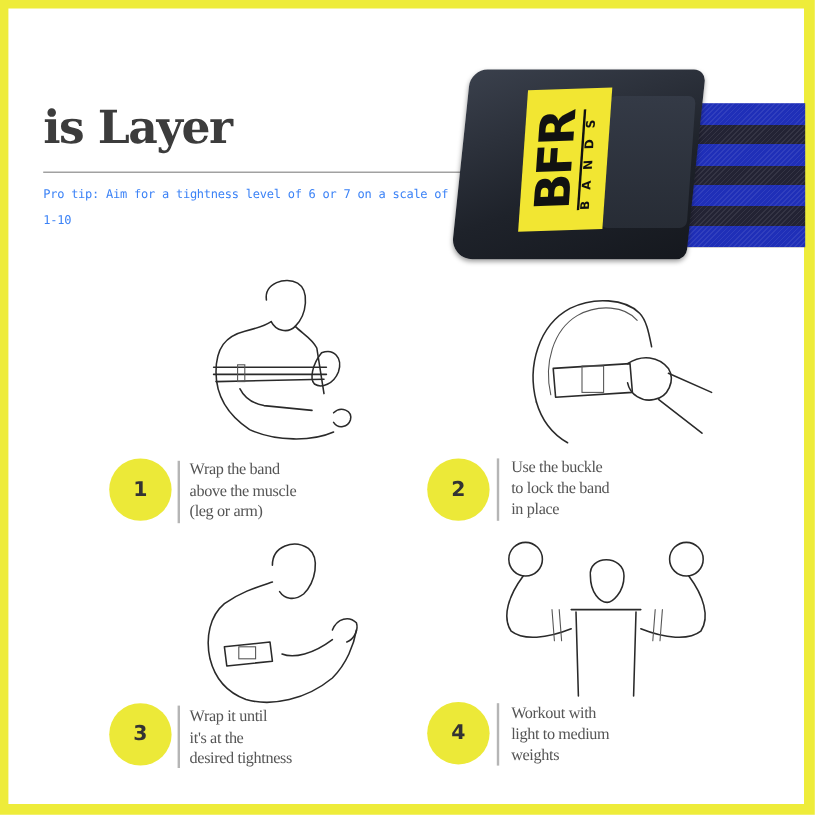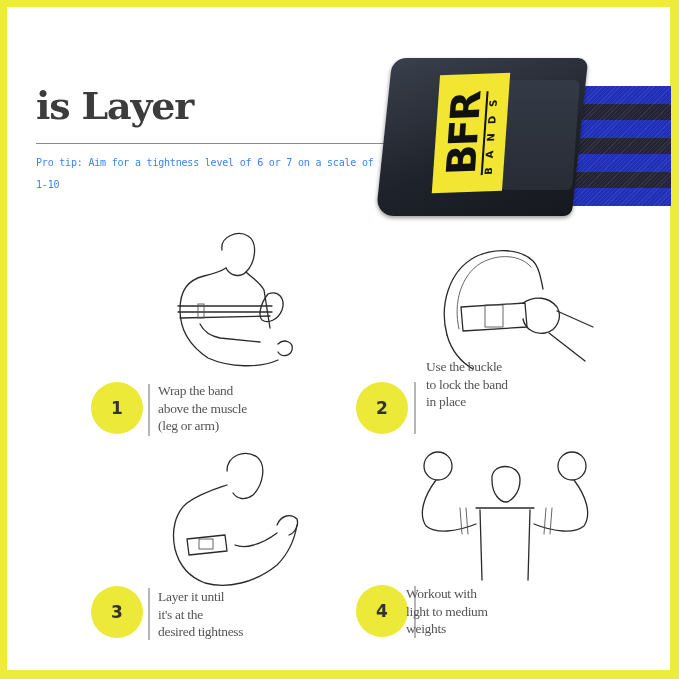--- a/index.html
+++ b/index.html
@@ -135,27 +135,27 @@
 </svg>
 
 <div class="badge" style="left:91px;top:382px">1</div>
 <div class="divider" style="left:148px;top:384px"></div>
 <p class="step-text" style="left:158px;top:382px">Wrap the band
 above the muscle
 (leg or arm)</p>
 
 <div class="badge" style="left:356px;top:382px">2</div>
 <div class="divider" style="left:414px;top:382px"></div>
-<p class="step-text" style="left:426px;top:358px">Use the buckle
+<p class="step-text" style="left:426px;top:380px">Use the buckle
 to lock the band
 in place</p>
 
 <div class="badge" style="left:91px;top:586px">3</div>
 <div class="divider" style="left:148px;top:588px"></div>
-<p class="step-text" style="left:158px;top:588px">Layer it until
+<p class="step-text" style="left:158px;top:588px">Wrap it until
 it's at the
 desired tightness</p>
 
 <div class="badge" style="left:356px;top:585px">4</div>
 <div class="divider" style="left:414px;top:586px"></div>
-<p class="step-text" style="left:406px;top:585px">Workout with
+<p class="step-text" style="left:426px;top:585px">Workout with
 light to medium
 weights</p>
 
 </body></html>

